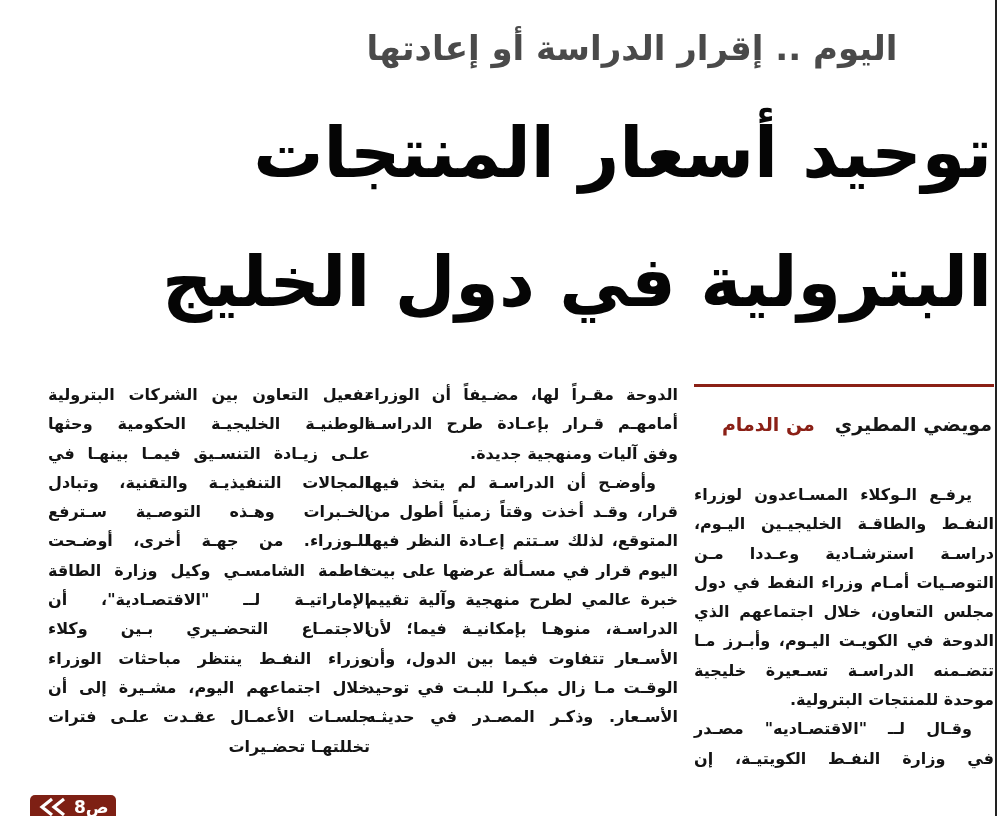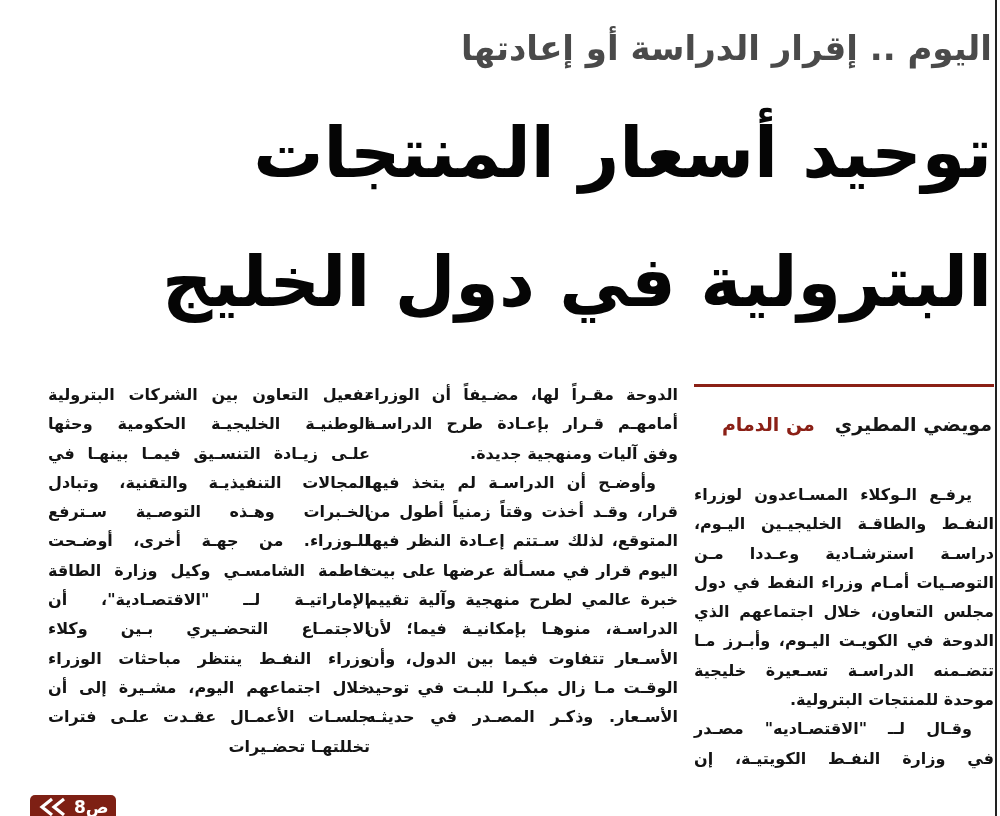--- a/index.html
+++ b/index.html
@@ -34,21 +34,21 @@
     .kicker {
       position: absolute;
       top: 26px;
       right: 8px;
       width: 720px;
       font-family: "DejaVu Sans", sans-serif;
       font-weight: bold;
       font-size: 34px;
       line-height: 44px;
       color: #4a4a4a;
-      text-align: right;
+      text-align: center;
       white-space: nowrap;
     }
     .headline {
       position: absolute;
       right: 8px;
       width: 800px;
       font-family: "DejaVu Sans", sans-serif;
       font-weight: bold;
       color: #050505;
       text-align: right;

